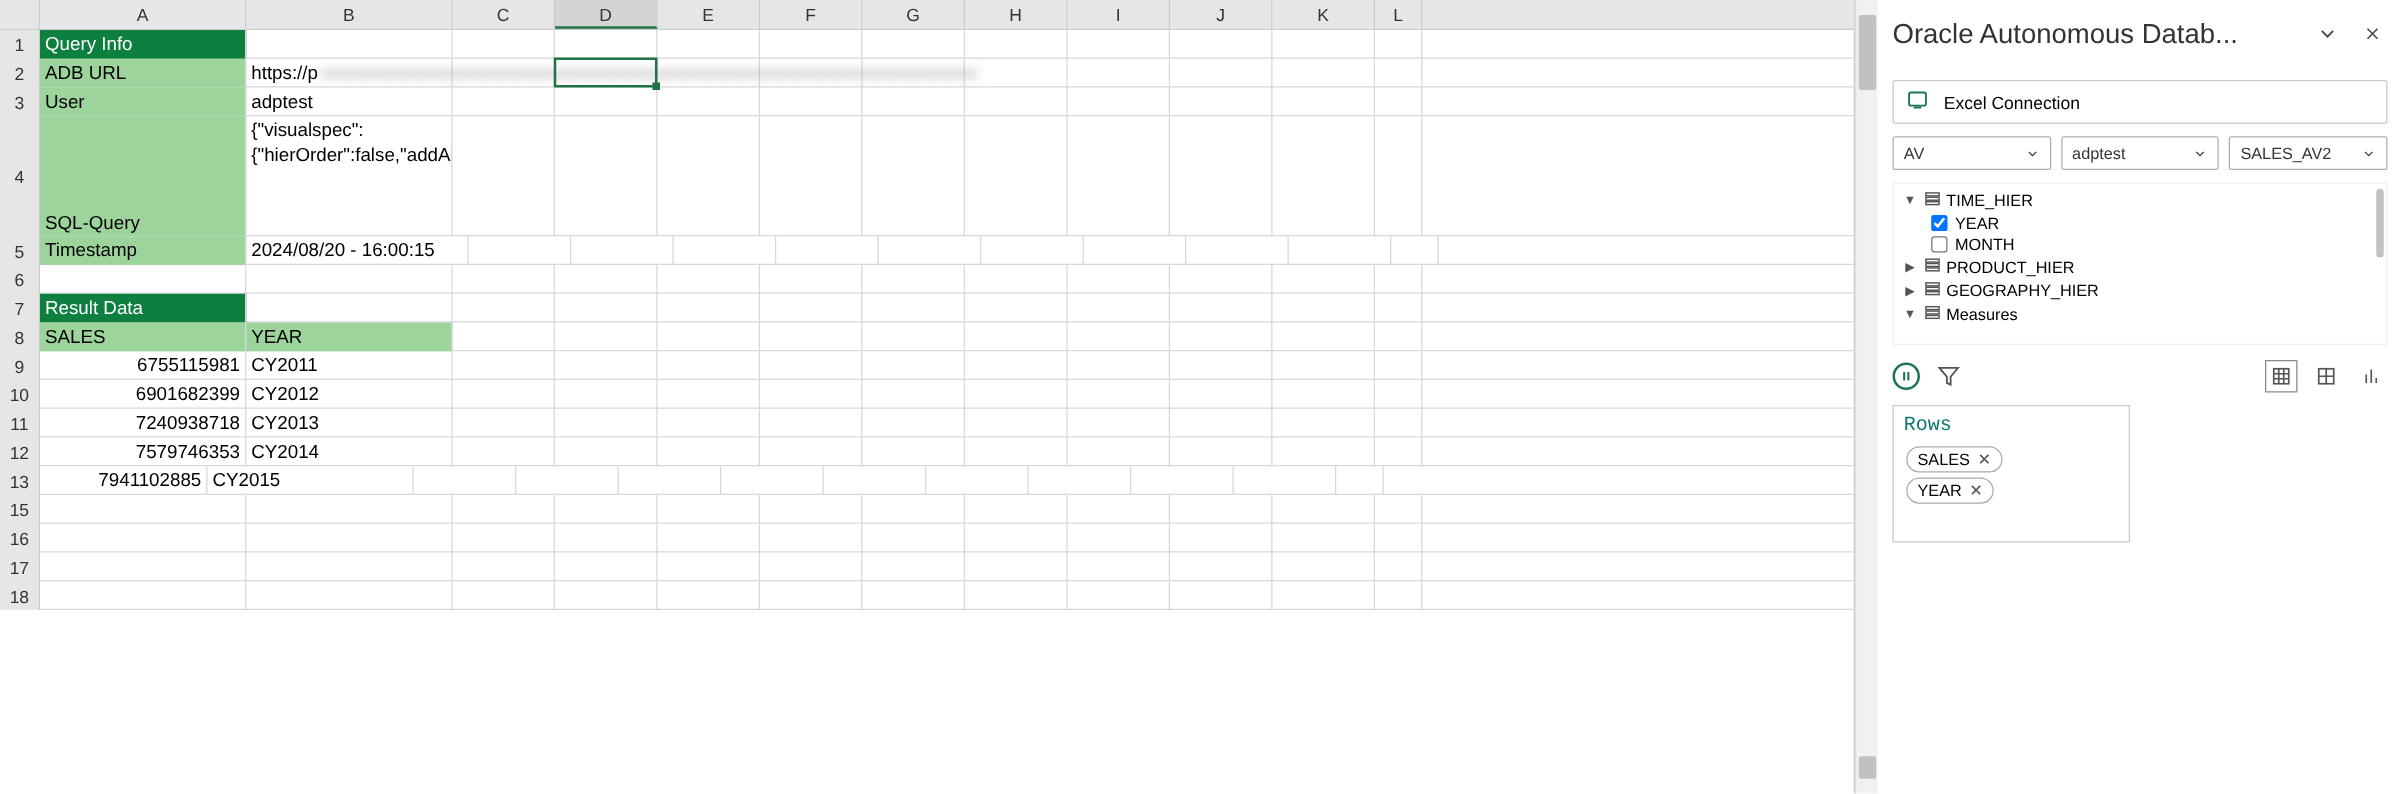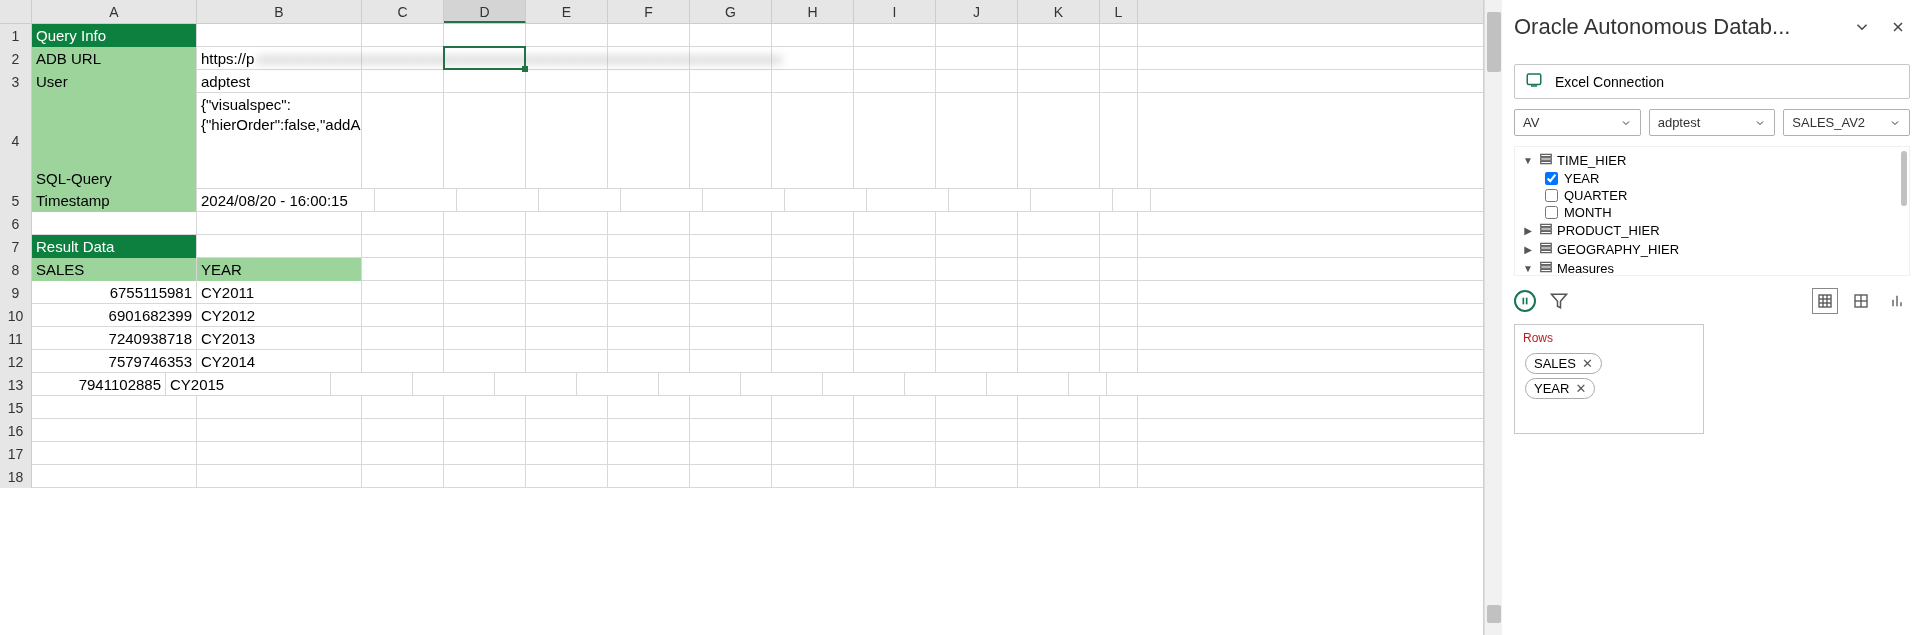--- a/index.html
+++ b/index.html
@@ -247,23 +247,24 @@
   border: 1px solid #888;
 }
 .rows-box {
   border: 1px solid #c8c8c8;
   margin-top: 10px;
   padding: 6px 8px 12px 8px;
   width: 190px;
   min-height: 110px;
 }
 .rows-label {
-  font-size: 12px;
-  color: #b91c1c;
+  font-size: 16px;
+  color: #0f766e;
   margin-bottom: 6px;
+  font-family: Liberation Mono, monospace;
 }
 .chip {
   display: inline-flex;
   align-items: center;
   border: 1px solid #aaa;
   border-radius: 12px;
   padding: 2px 8px;
   font-size: 13px;
   margin: 2px 2px;
   background: #fff;
@@ -622,24 +623,20 @@
           </svg>
       </span>
       <span>TIME_HIER</span>
     </div>
     <div class="tree-item">
       <input type="checkbox" class="tree-cb" checked="" style="">
       <span>YEAR</span>
     </div>
     <div class="tree-item">
       <input type="checkbox" class="tree-cb" style="">
-      <span>QUARTER</span>
-    </div>
-    <div class="tree-item">
-      <input type="checkbox" class="tree-cb" style="">
       <span>MONTH</span>
     </div>
     <div class="tree-item">
       <span class="tree-toggle">▶</span>
       <span class="tree-icon">
         <svg width="14" height="14" viewBox="0 0 24 24" fill="none" stroke="currentColor" stroke-width="2">
             <rect x="3" y="4" width="18" height="4"></rect>
             <rect x="3" y="10" width="18" height="4"></rect>
             <rect x="3" y="16" width="18" height="4"></rect>
           </svg>

